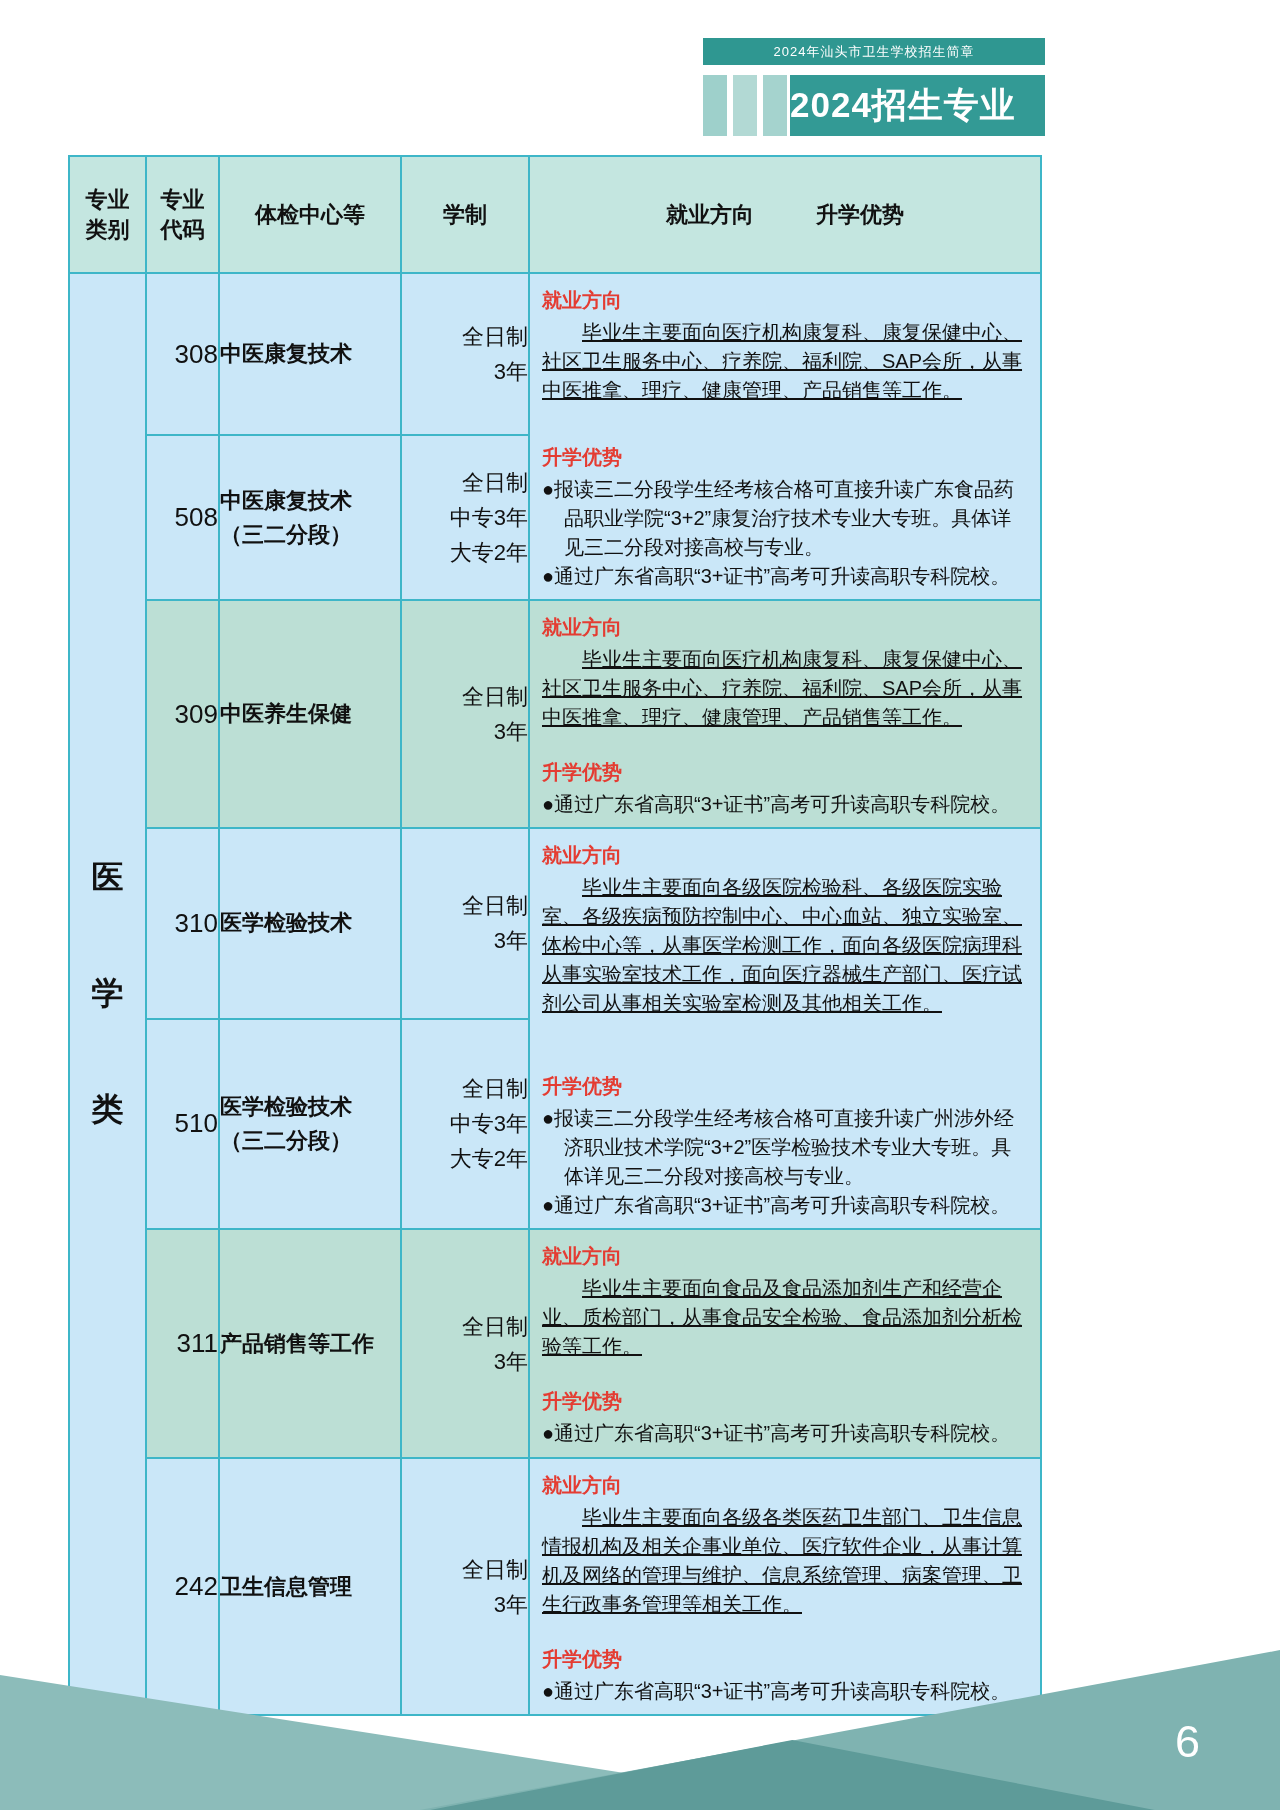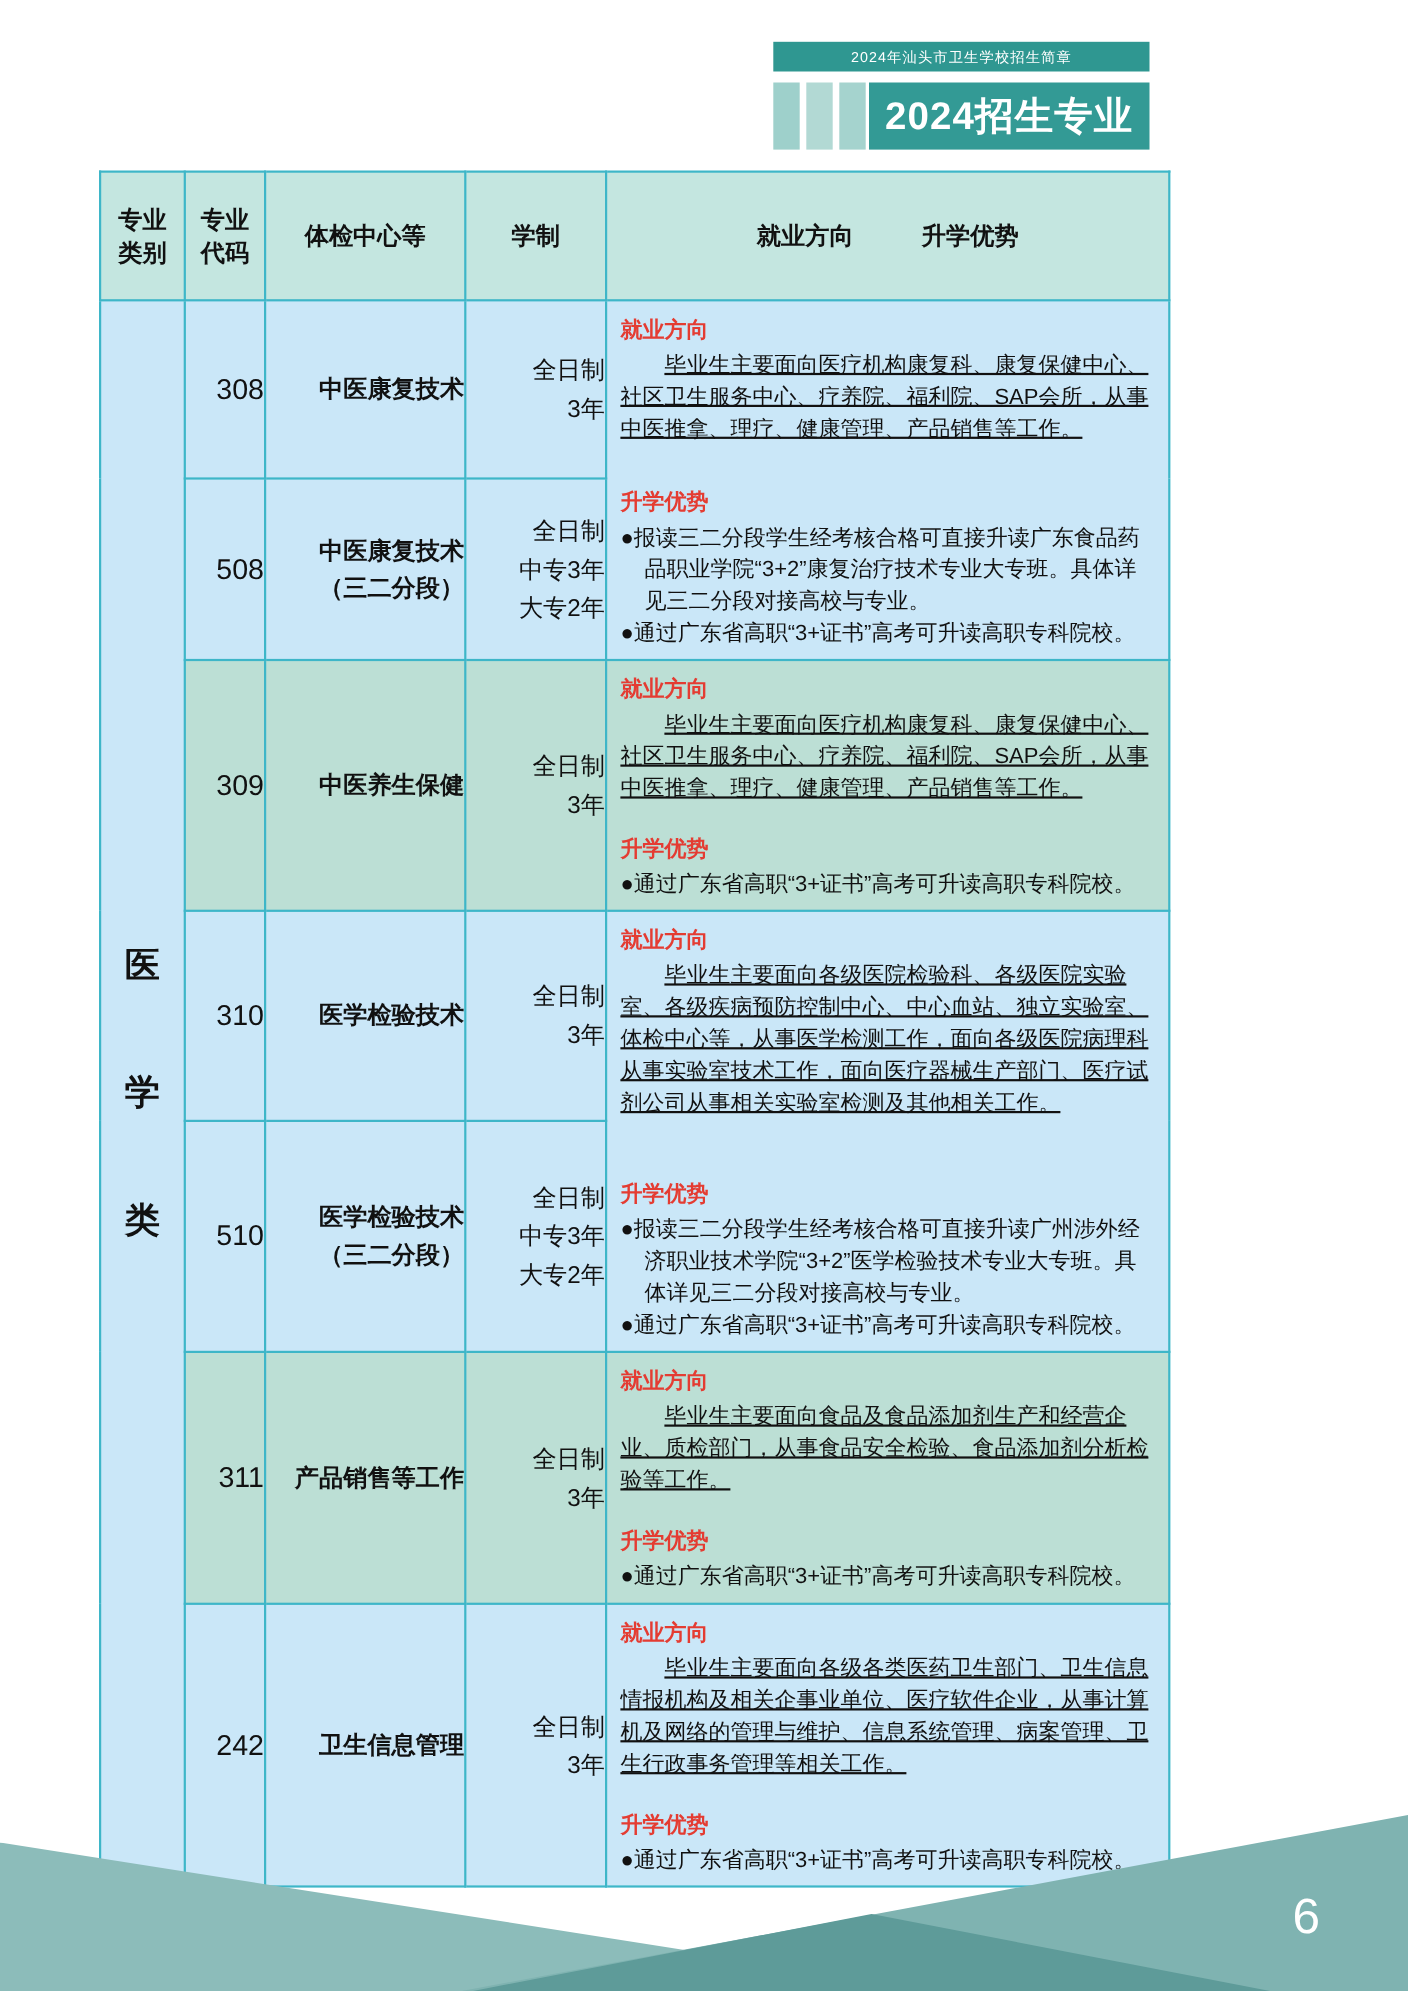--- a/index.html
+++ b/index.html
@@ -8,32 +8,32 @@
 
   
   .top-tag{position:absolute;left:703px;top:38px;width:342px;height:27px;
     background:#2f9791;color:#fff;font-size:13px;display:flex;align-items:center;justify-content:center;
     letter-spacing:1px;}
   .stripe{position:absolute;top:75px;width:24px;height:61px;}
   .stripe.s1{left:703px;background:#9ed0cb;}
   .stripe.s2{left:733px;background:#b2d9d4;}
   .stripe.s3{left:763px;background:#a5d3ce;}
   .title-bar{position:absolute;left:790px;top:75px;width:255px;height:61px;background:#339a95;
-    color:#fff;display:flex;align-items:center;justify-content:center;font-size:35px;font-weight:bold;letter-spacing:1px;}
+    color:#fff;display:flex;align-items:center;font-size:35px;font-weight:bold;letter-spacing:1px;}
 
   
-  table.majors{position:absolute;left:68px;top:155px;width:972px;border-collapse:collapse;table-layout:fixed;margin-left:22px;}
+  table.majors{position:absolute;left:68px;top:155px;width:972px;border-collapse:collapse;table-layout:fixed;}
   table.majors td,table.majors th{border:2px solid #3eb6c8;padding:0;}
   .bg-blue{background:#cae7f8;}
   .bg-green{background:#bcdfd5;}
   .bg-head{background:#c4e6e0;}
   th{font-size:22px;font-weight:bold;white-space:pre-line;line-height:30px;color:#111;}
   .th-info{display:flex;justify-content:center;gap:62px;}
   td.code{font-size:26px;text-align:right;}
-  td.name{font-size:22px;font-weight:600;text-align:right;white-space:pre-line;line-height:34px;}
+  td.name{font-size:22px;font-weight:600;text-align:left;white-space:pre-line;line-height:34px;}
   td.dur{font-size:22px;text-align:right;white-space:pre-line;line-height:35px;}
   td.cat{text-align:center;}
   .cat-inner{display:flex;flex-direction:column;align-items:center;gap:72px;font-size:32px;font-weight:bold;}
   td.info{vertical-align:top;}
   .info-inner{padding:12px 12px 8px 12px;font-size:20px;line-height:29px;}
   .sec-h{color:#e43c32;font-weight:bold;font-size:20px;margin-bottom:3px;}
   .para{margin:0;text-indent:2em;text-decoration:underline;}
   .bullet{padding-left:22px;text-indent:-22px;}
   .sec + .sec{margin-top:26px;}
   .gap-lg .sec + .sec{margin-top:38px;}

